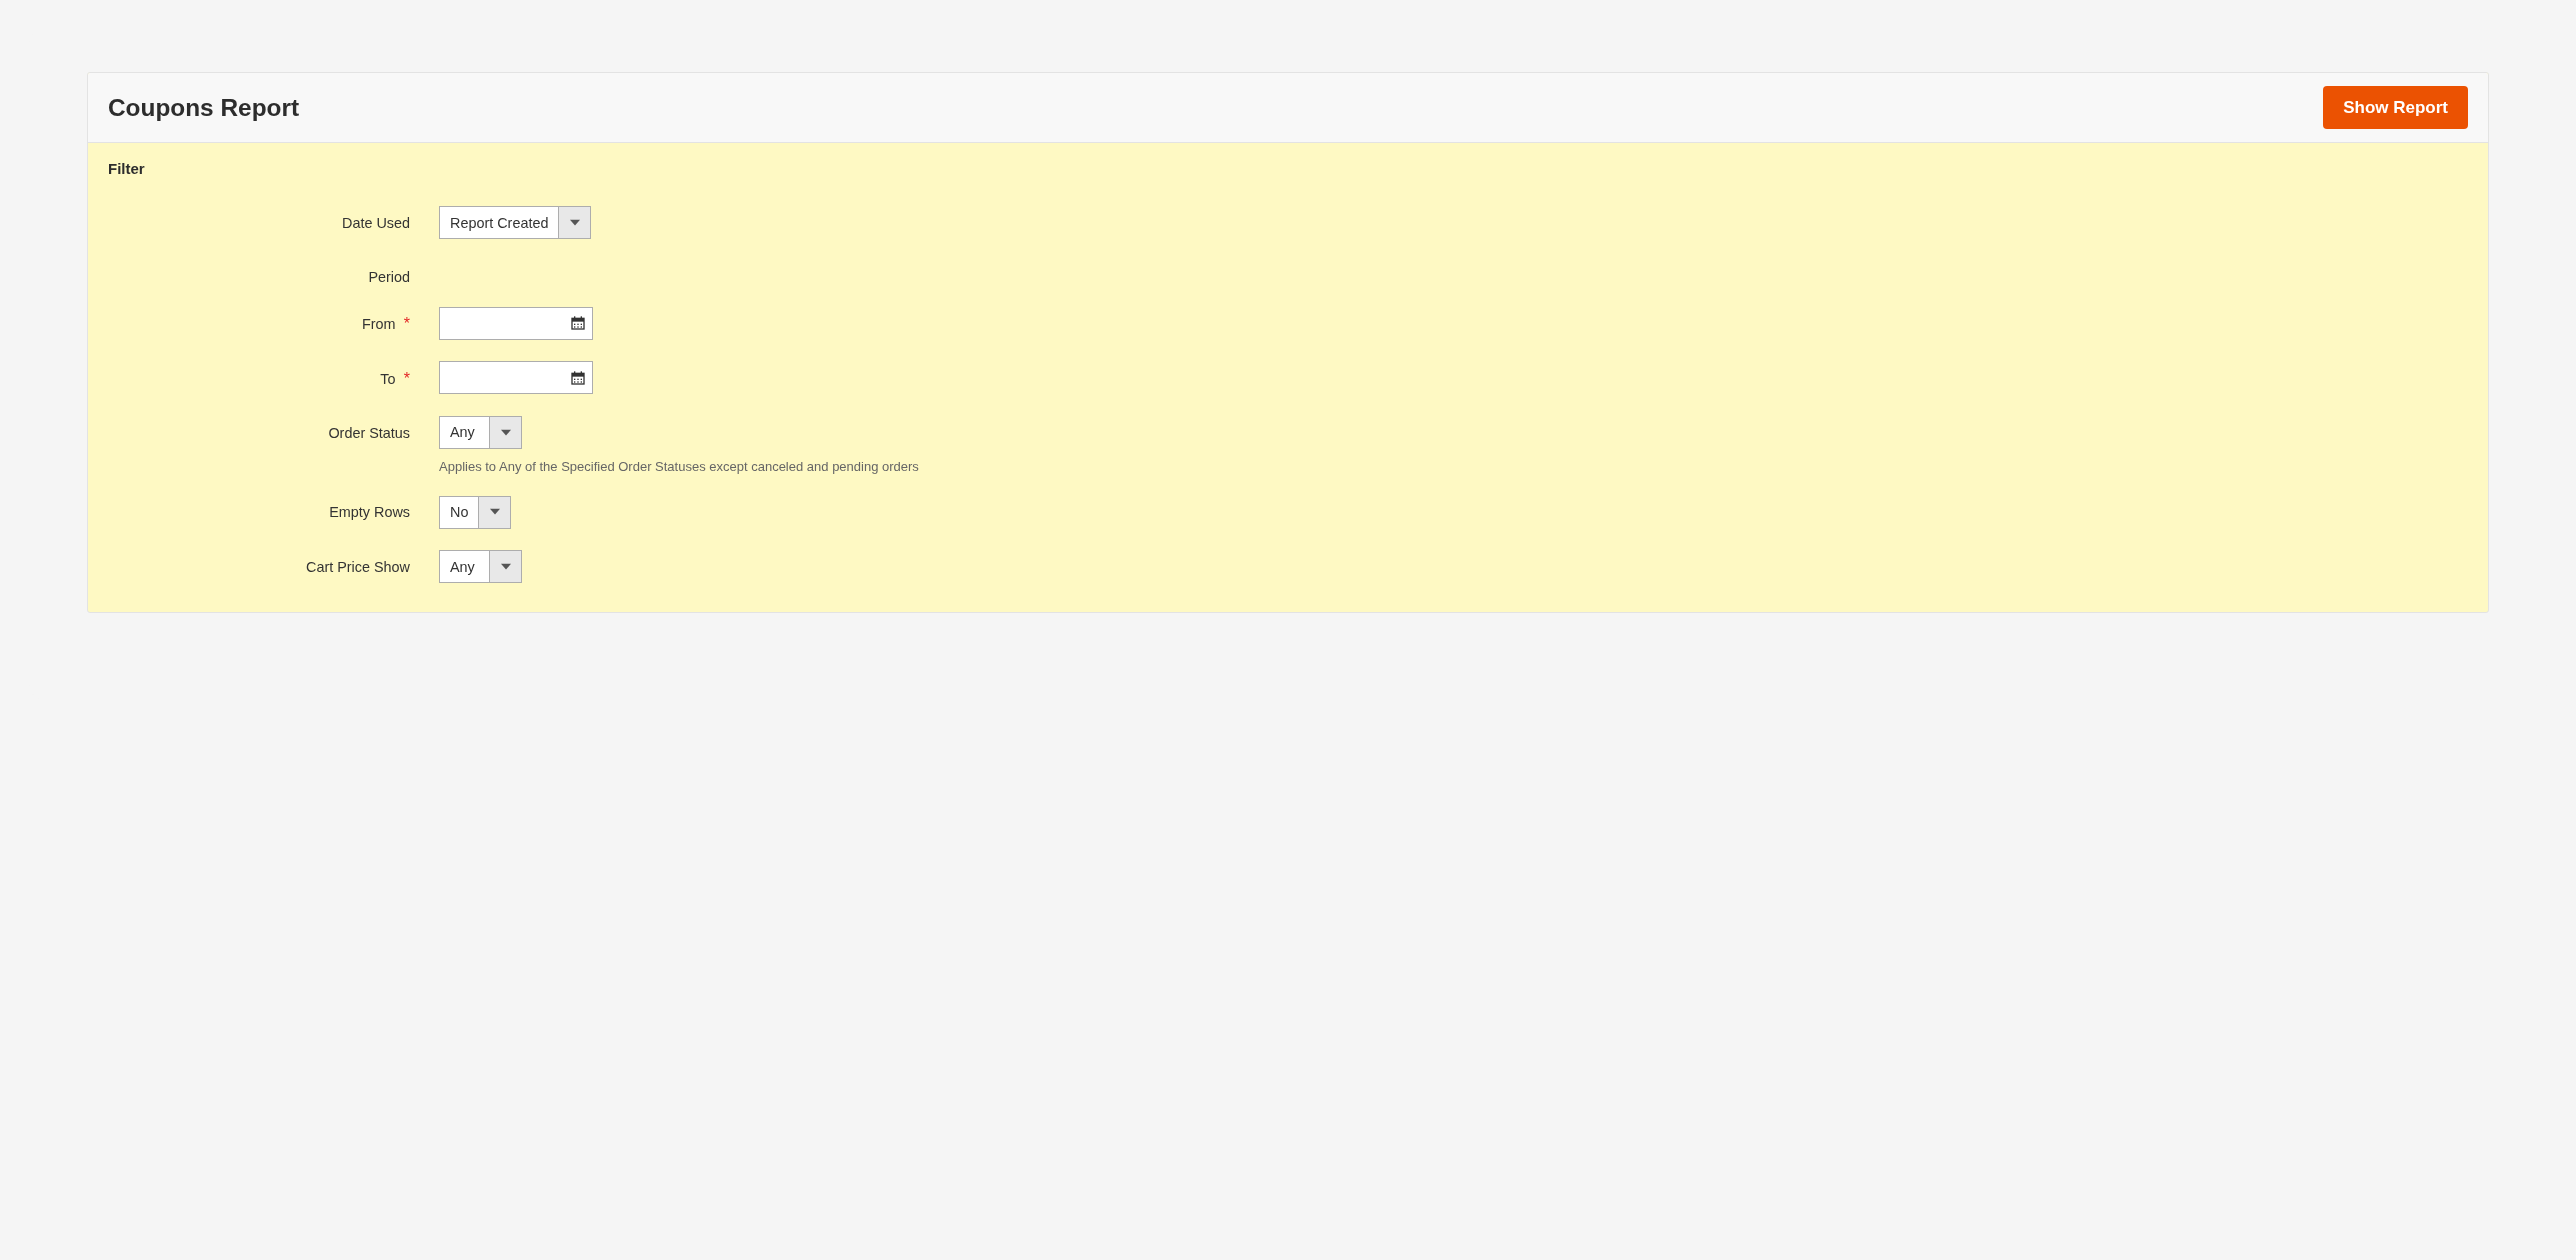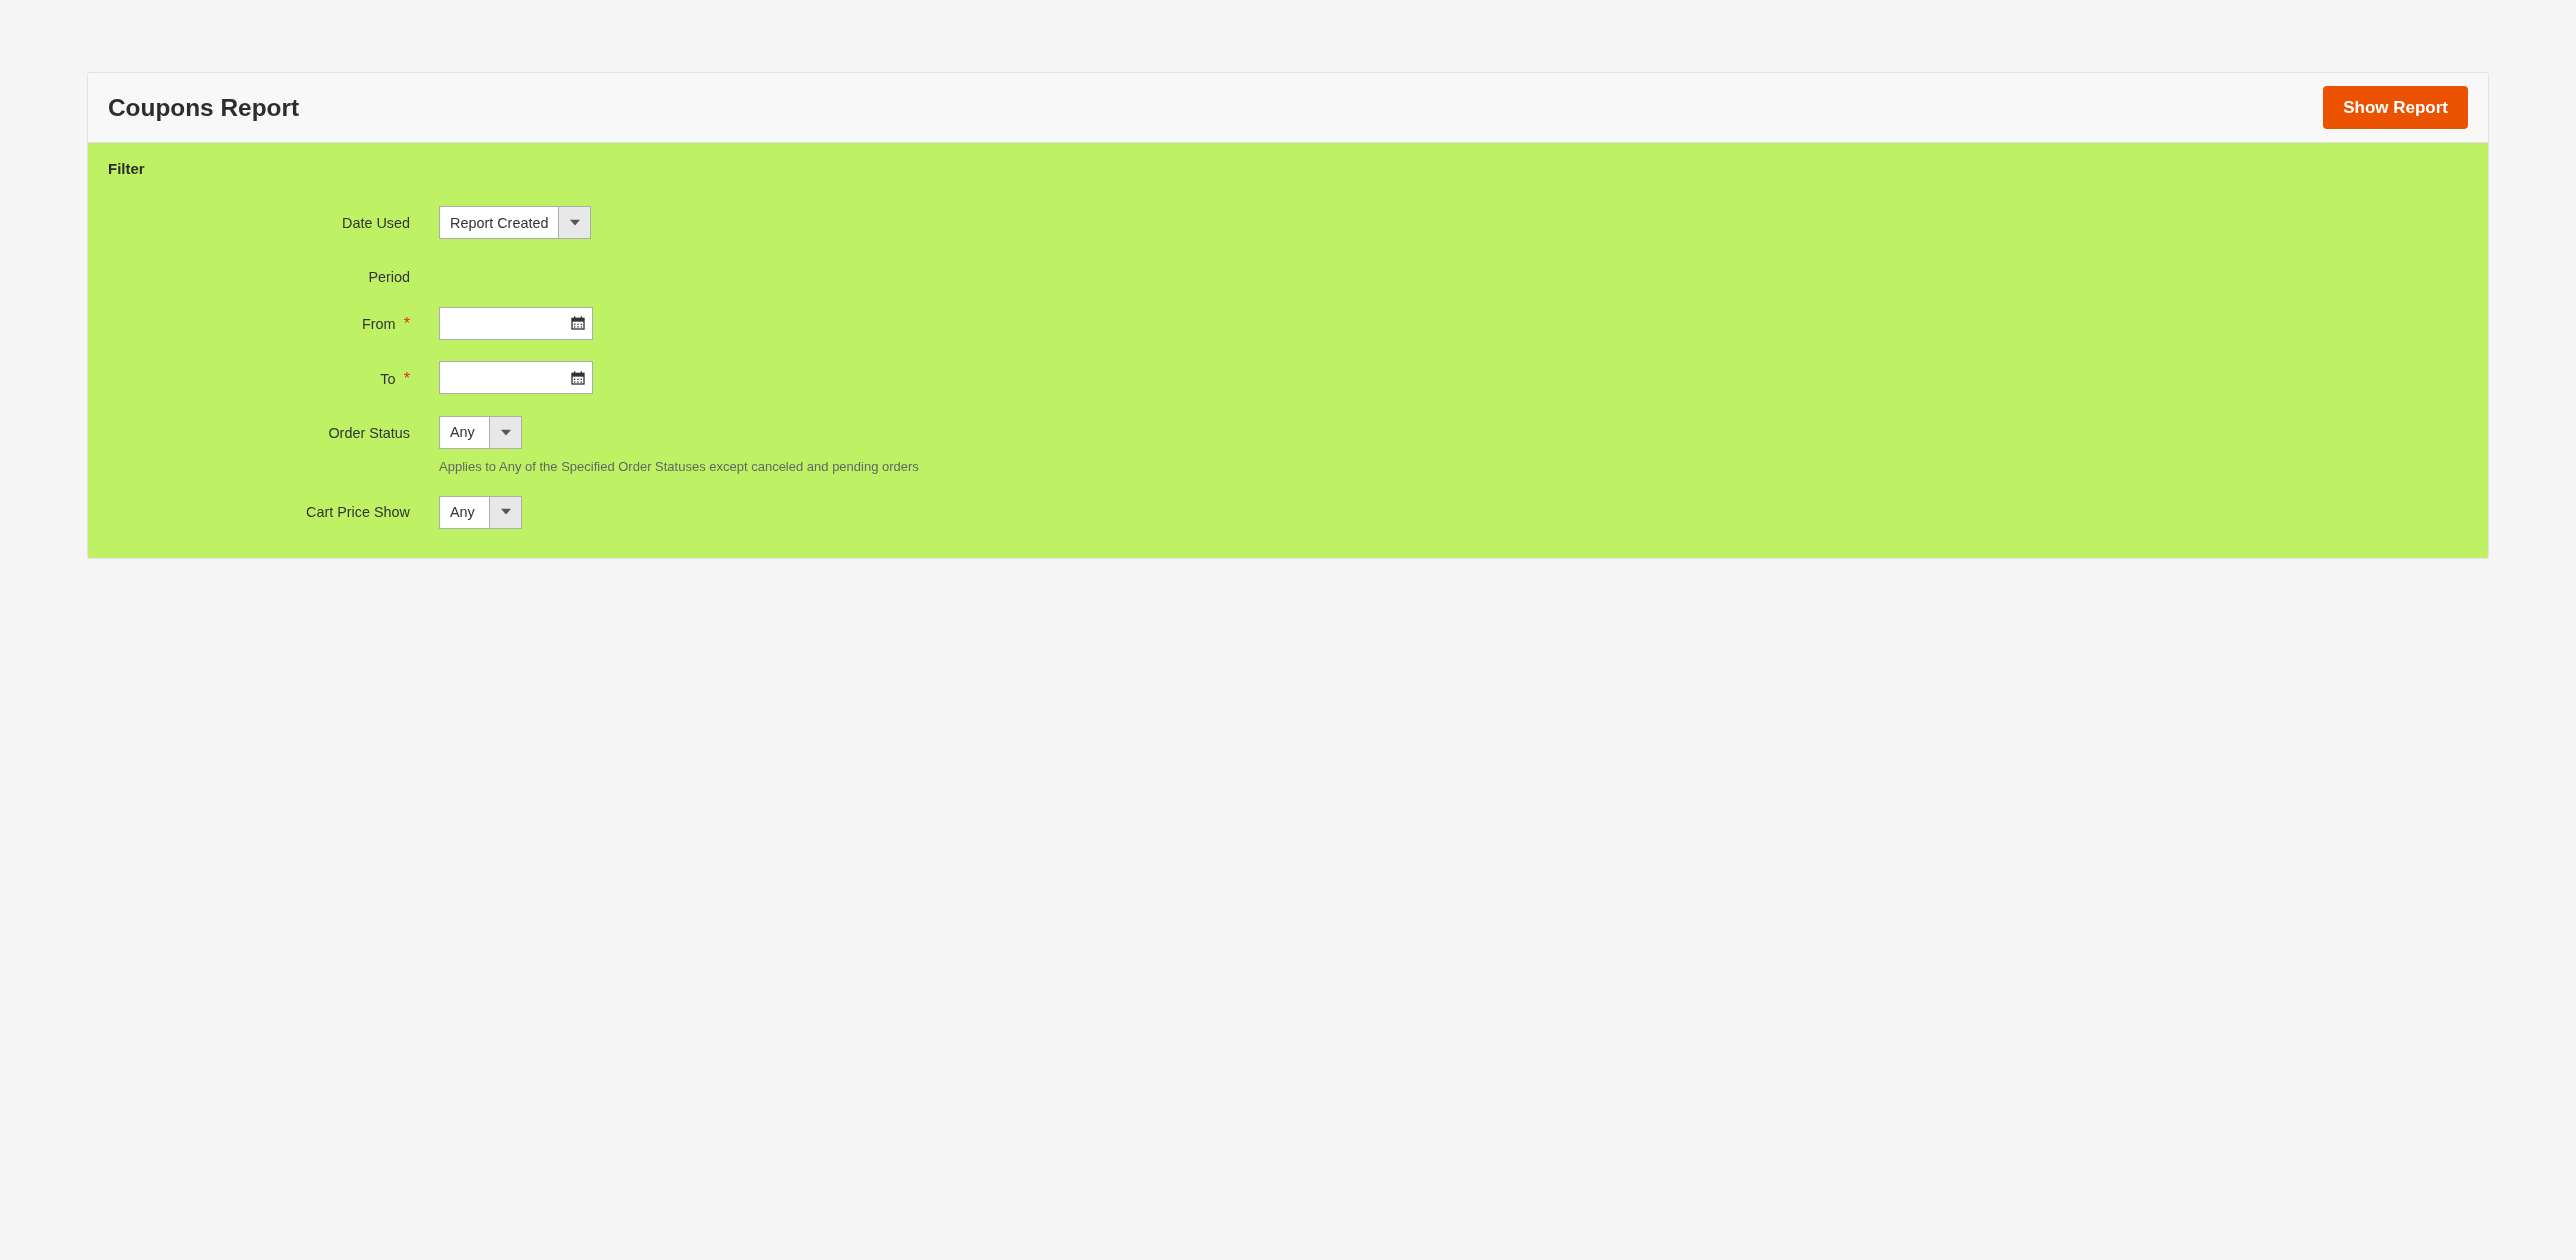--- a/index.html
+++ b/index.html
@@ -17,21 +17,21 @@
     
     .outer-container {
       max-width: 2576px;
       margin: 0 auto;
       background: #f5f5f5;
       border-radius: 14.4px;
       padding: 43px 58px 86px 58px;
     }
     
     .panel {
-      background: #bef264;
+      background: #fef9c3;
       border: 0.7px solid #e3e3e3;
       border-radius: 2.9px;
       overflow: hidden;
     }
     
     .panel-header {
       background: #f8f8f8;
       border-bottom: 0.7px solid #e3e3e3;
       padding: 13px 20px;
       display: flex;
@@ -265,20 +265,35 @@
             <span class="select-arrow">
               <svg viewBox="0 0 14 10">
                   <polygon points="0,1 14,1 7,9" fill="#555"></polygon>
                 </svg>
             </span>
           </div>
           <div class="helper-text">Applies to Any of the Specified Order Statuses except canceled and pending orders</div>
         </div>
       </div>
 
+      <div class="form-row">
+        <label class="form-label">
+          <span>Empty Rows</span>
+        </label>
+        <div class="form-control-wrap">
+          <div class="select-wrap empty-rows">
+            <span class="select-value">No</span>
+            <span class="select-arrow">
+              <svg viewBox="0 0 14 10">
+                  <polygon points="0,1 14,1 7,9" fill="#555"></polygon>
+                </svg>
+            </span>
+          </div>
+        </div>
+      </div>
 
       <div class="form-row" style="margin-bottom:0;">
         <label class="form-label">
           <span>Cart Price Show</span>
         </label>
         <div class="form-control-wrap">
           <div class="select-wrap cart-price-rule">
             <span class="select-value">Any</span>
             <span class="select-arrow">
               <svg viewBox="0 0 14 10">

